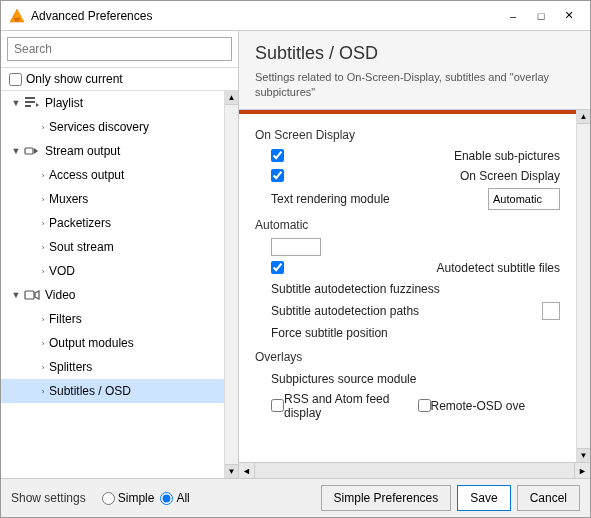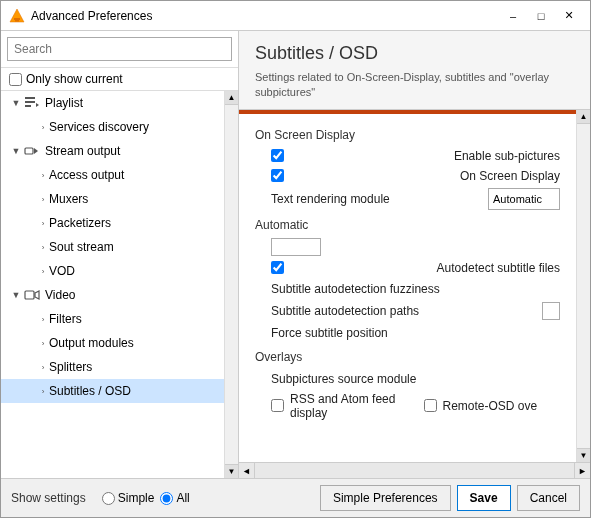--- a/index.html
+++ b/index.html
@@ -340,21 +340,20 @@
       background: #f0f0f0;
       font-size: 12px;
       cursor: pointer;
       white-space: nowrap;
     }
 
     .btn-primary {
       border: 1px solid #0078d7;
       background: #fff;
       color: #000;
-      font-weight: bold;
     }
 
     .sidebar-scrollbar {
       width: 14px;
       background: #f0f0f0;
       border-left: 1px solid #ddd;
       display: flex;
       flex-direction: column;
     }
 
@@ -564,21 +563,21 @@
           <div class="setting-row indent-row">
             <label>Force subtitle position</label>
           </div>
 
           <div class="section-label overlays-section">Overlays</div>
 
           <div class="setting-row indent-row">
             <label>Subpictures source module</label>
           </div>
 
-          <div class="setting-row indent-row" style="flex-wrap:wrap;gap:6px;">
+          <div class="setting-row indent-row" style="flex-wrap:wrap;gap:0;">
             <input type="checkbox" id="rss" style="">
             <label for="rss">RSS and Atom feed display</label>
             <span style="margin-left:4px;"></span>
             <input type="checkbox" id="remote-osd" style="">
             <label for="remote-osd">Remote-OSD ove</label>
           </div>
 
         </div>
 
         <div style="width:14px;background:#f0f0f0;border-left:1px solid #ddd;display:flex;flex-direction:column;">

